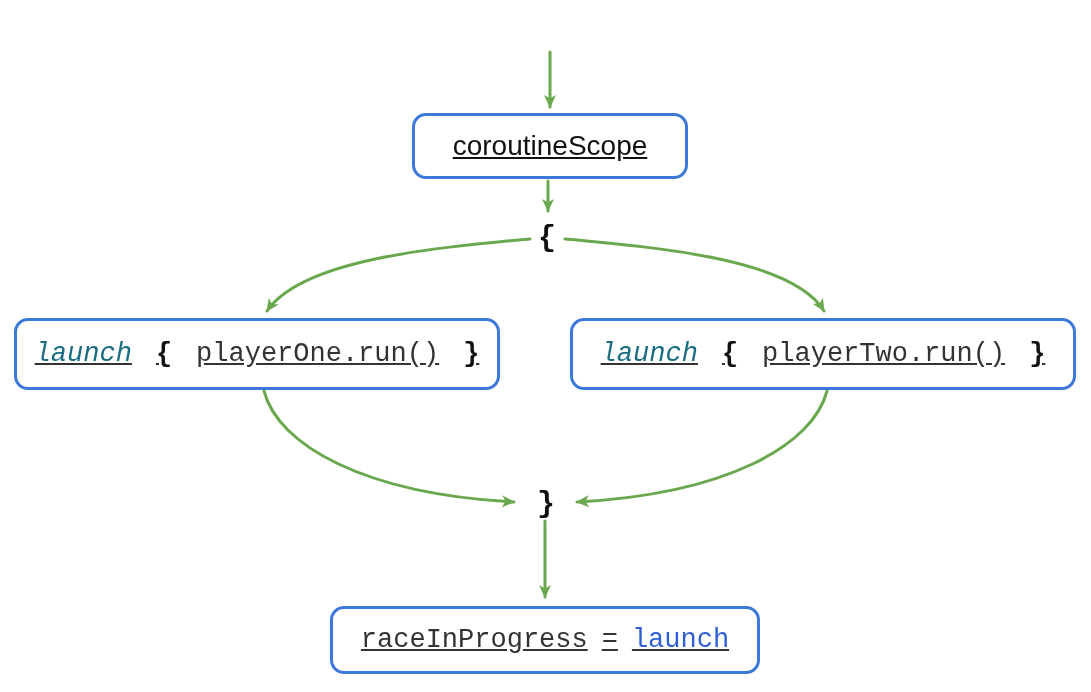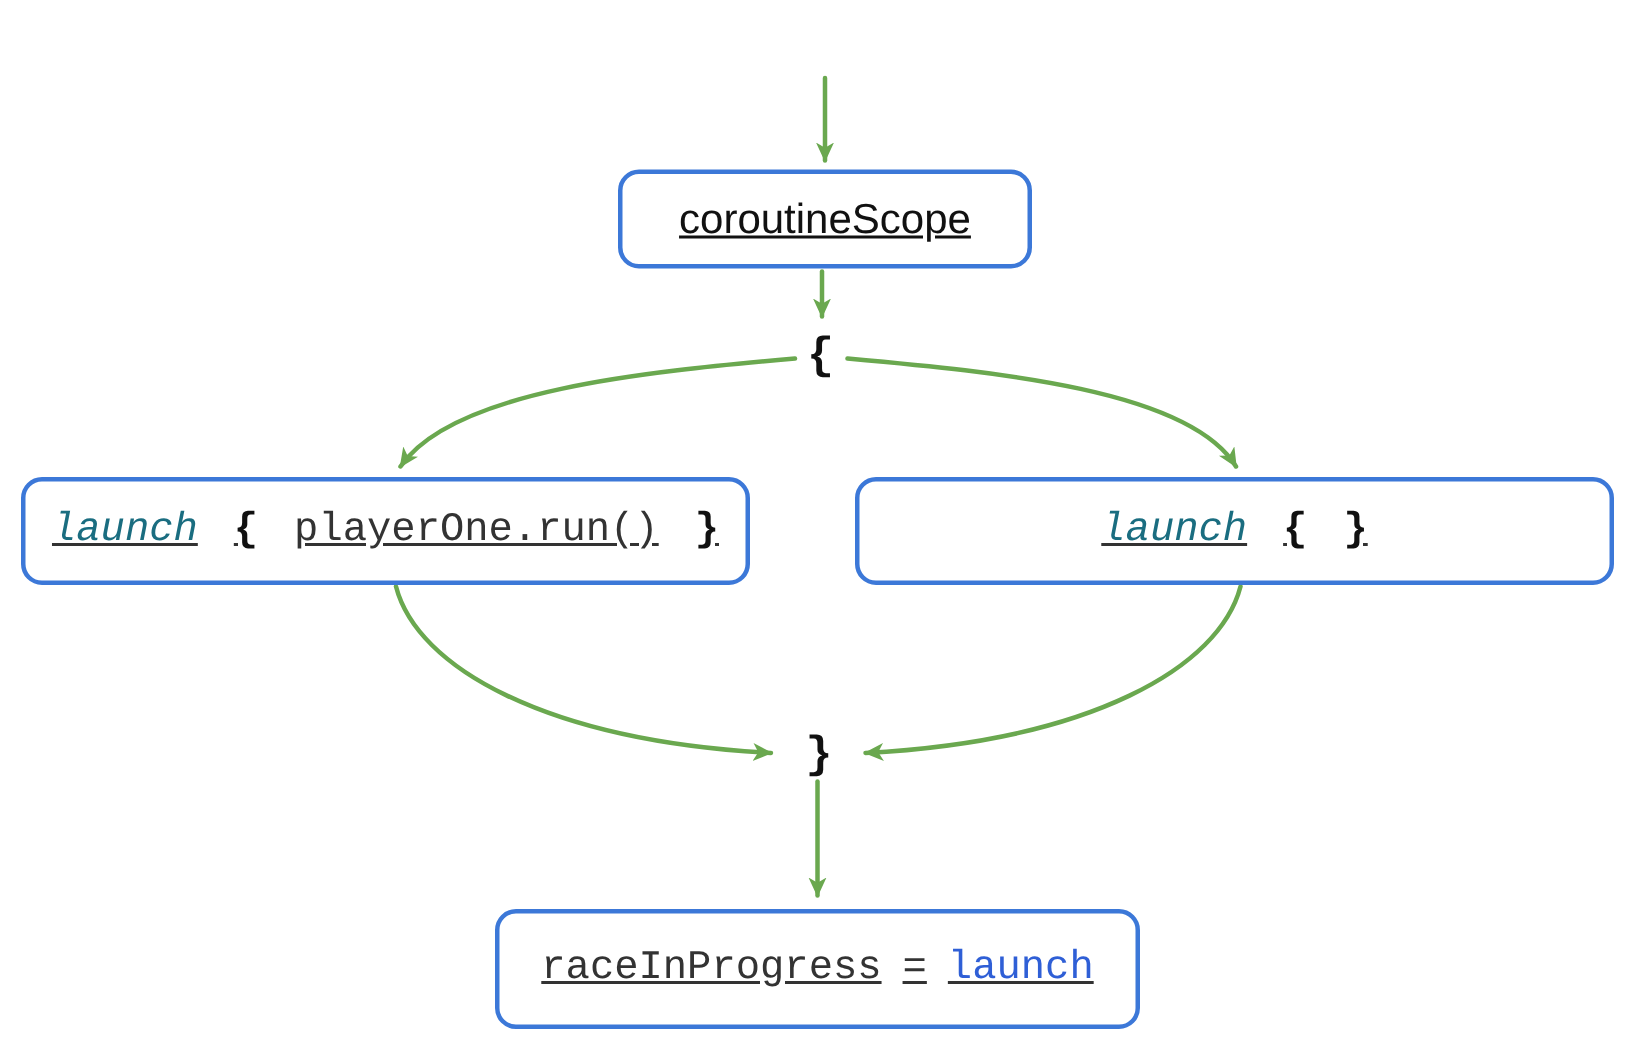--- a/index.html
+++ b/index.html
@@ -76,21 +76,21 @@
     color: var(--keyword-teal, #1a6d80);
   }
   .code-brace {
     font-weight: bold;
     color: #111111;
   }
   .result-box {
     left: 330px;
     top: 606px;
     width: 430px;
-    height: 80px;
+    height: 68px;
     font: 27px "Liberation Mono", monospace;
     color: var(--code-dark, #333333);
     gap: 14px;
     justify-content: center;
   }
   .val {
     color: var(--value-blue, #2f5fd6);
   }
   .brace {
     position: absolute;
@@ -134,20 +134,21 @@
   <div class="box launch-box left">
     <span class="kw">launch</span>
     <span class="code-brace">{</span>
     <span>playerOne.run()</span>
     <span class="code-brace">}</span>
   </div>
 
   <div class="box launch-box right">
     <span class="kw">launch</span>
     <span class="code-brace">{</span>
+    <span>playerTwo.run()</span>
     <span class="code-brace">}</span>
   </div>
 
   <div class="brace close">}</div>
 
   <div class="box result-box">
     <span>raceInProgress</span>
     <span>=</span>
     <span class="val">launch</span>
   </div>

